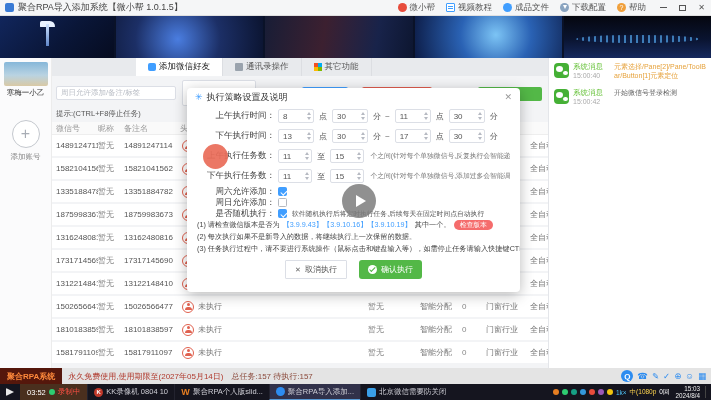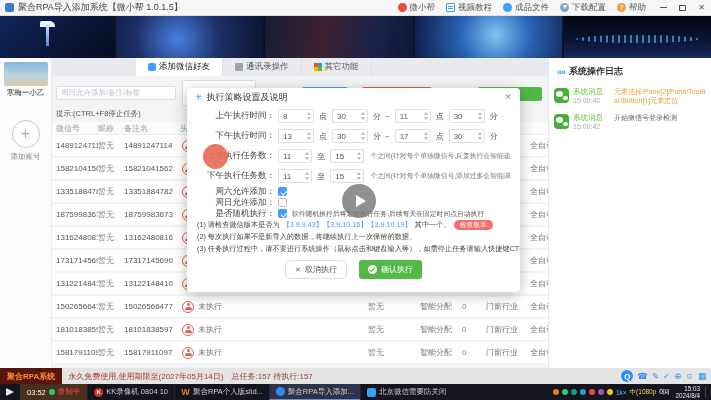--- a/index.html
+++ b/index.html
@@ -119,21 +119,21 @@
   .unit{font-size:8px;color:#555;margin:0 2px;}
   .dnote-inline{font-size:6.8px;color:#777;margin-left:3px;white-space:nowrap;overflow:hidden;}
   .cb{width:9px;height:9px;border:1px solid #b5b9c0;border-radius:1.5px;background:#fff;display:inline-block;position:relative;margin-left:3px;}
   .cb.on{background:#409EFF;border-color:#409EFF;}
   .cb.on::after{content:"";position:absolute;left:2.6px;top:0.6px;width:2.6px;height:5px;border:solid #fff;border-width:0 1.4px 1.4px 0;transform:rotate(45deg);}
   .cnote{font-size:6.8px;color:#555;margin-left:5px;white-space:nowrap;overflow:hidden;}
   .numnote{padding:0 10px;font-size:7.2px;color:#444;height:12px;line-height:12px;white-space:nowrap;overflow:hidden;display:flex;align-items:center;gap:3px;}
   .vers{color:#409EFF;}
   .badge{background:#f56c6c;color:#fff;font-size:6.8px;padding:1px 6px;border-radius:8px;line-height:8px;}
   .d-btns{display:flex;justify-content:center;gap:12px;margin-top:5px;}
-  .btn-cancel{display:flex;align-items:center;gap:4px;border:1px solid #dcdfe6;border-radius:6px;background:#fff;
+  .btn-cancel{display:flex;align-items:center;gap:4px;border:1px solid #dcdfe6;border-radius:1px;background:#fff;
     color:#555;font-size:8px;padding:3px 9px;}
   .btn-cancel::before{content:"\2715";font-size:7px;color:#666;}
   .btn-confirm{display:flex;align-items:center;gap:4px;border-radius:3px;background:#53b847;color:#fff;font-size:8px;padding:3px 9px;}
   .ok-circ{width:9px;height:9px;background:#fff;border-radius:50%;position:relative;display:inline-block;}
   .ok-circ::after{content:"";position:absolute;left:2.8px;top:1.2px;width:2.4px;height:4.6px;border:solid #53b847;border-width:0 1.3px 1.3px 0;transform:rotate(45deg);}
   .play-overlay{position:absolute;left:155px;top:96px;width:34px;height:34px;border-radius:50%;
     background:rgba(125,125,125,.85);display:flex;align-items:center;justify-content:center;z-index:7;}
   .play-tri{width:0;height:0;border-top:6px solid transparent;border-bottom:6px solid transparent;border-left:10px solid #fff;margin-left:3px;}
   .cursor-blob{position:absolute;left:16px;top:56px;width:25px;height:25px;border-radius:50%;
     background:rgba(233,107,88,.92);z-index:7;}
@@ -381,23 +381,20 @@
      <span class="c c7">智能分配</span>
      <span class="c c8">0</span>
      <span class="c c9">门窗行业</span>
      <span class="c c10">全自动小程序什么的</span>
    </div>
         </div>
     </div>
   </div>
 
   <div class="logpanel">
-    <div class="log-head">
-        <span>系统操作日志</span>
-      </div>
     <div id="logEntries">
         <div class="log-entry">
      <span class="wx-ico"></span>
      <span class="log-meta">
             <div class="log-type">系统消息</div>
             <div class="log-time">15:00:40</div>
           </span>
      <span class="log-msg warn">元素选择/Pane[2]/Pane/ToolBar/Button[1]元素定位</span>
    </div>
         <div class="log-entry">

